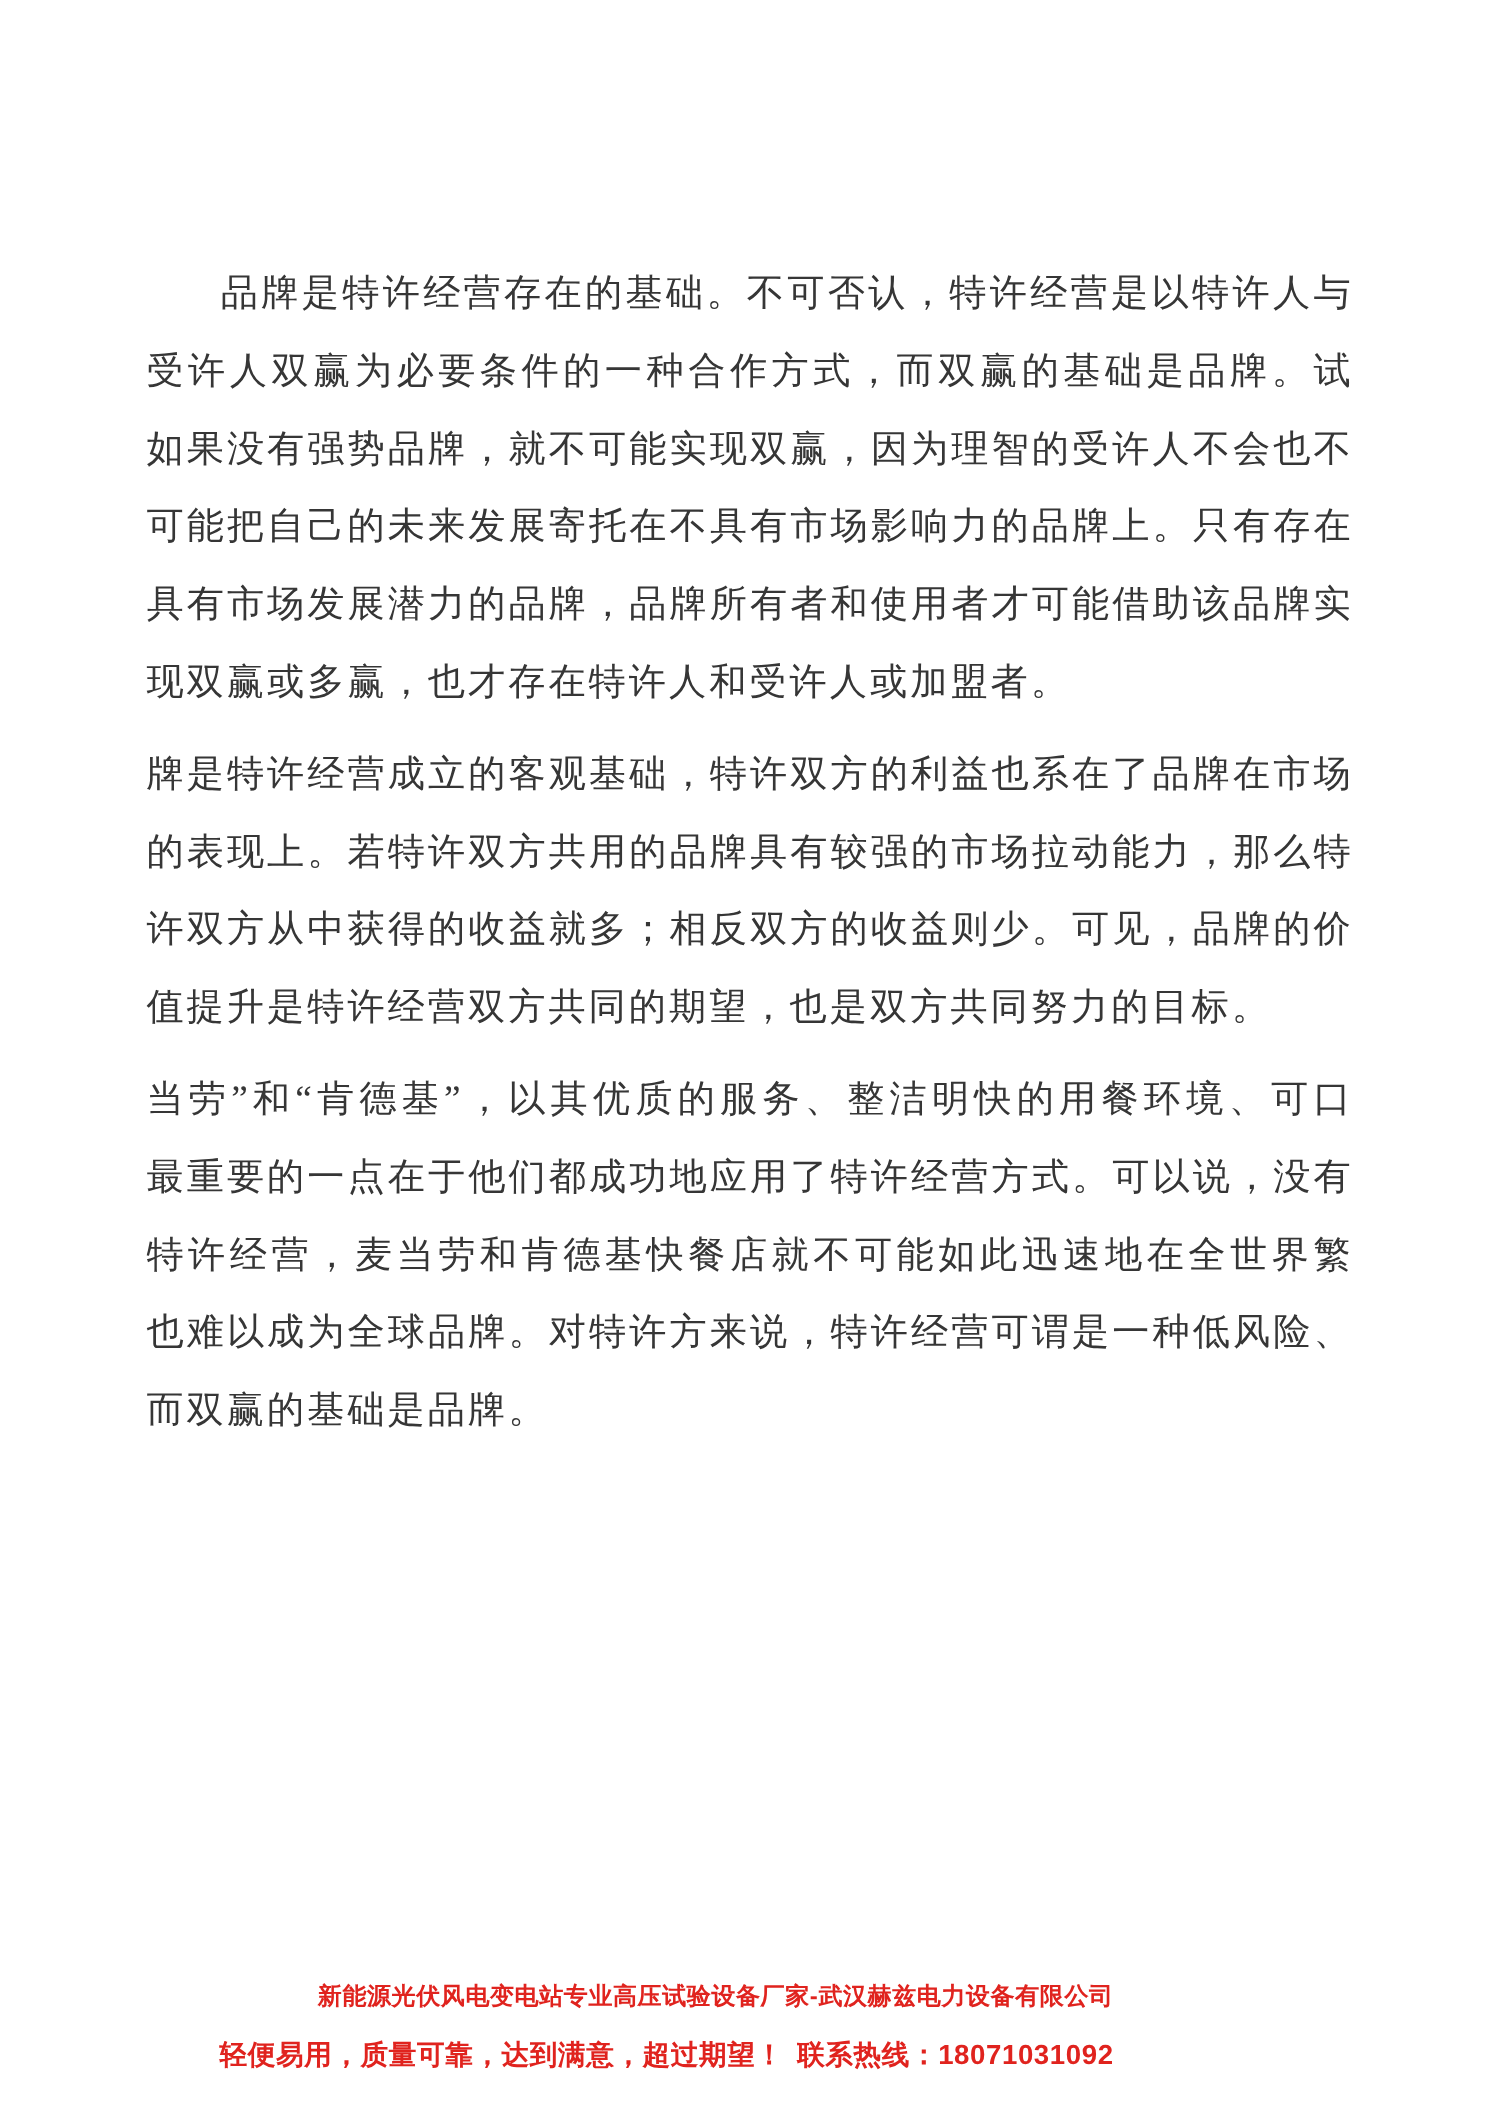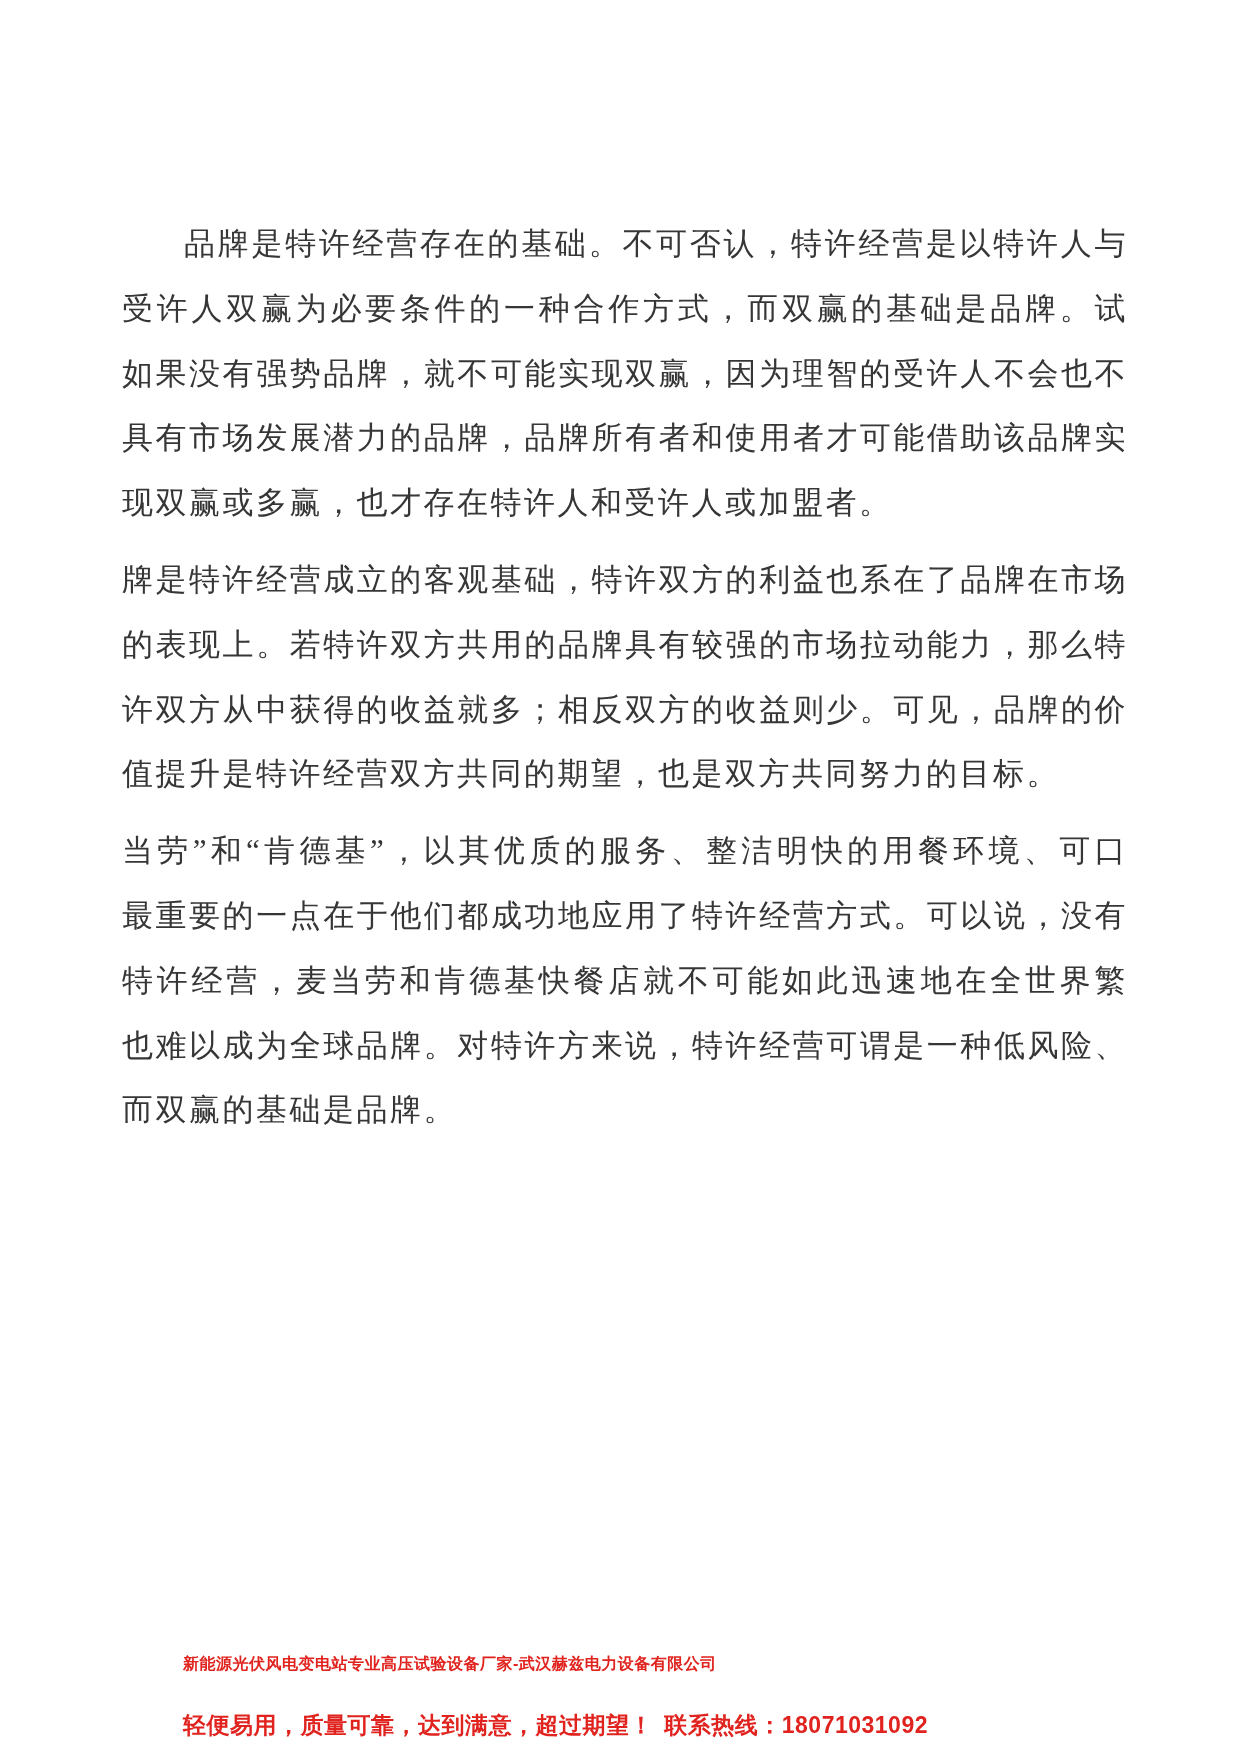--- a/index.html
+++ b/index.html
@@ -44,45 +44,46 @@
   .page-footer {
     position: absolute;
     left: 183px;
     top: 1648px;
     width: 745px;
     font-family: "Liberation Sans", sans-serif;
     font-weight: bold;
     color: #e0231e;
   }
   .footer-line-1 {
-    font-size: 16px;
+    font-size: 20px;
     line-height: 32px;
     letter-spacing: 0.5px;
-    text-align: left;
+    text-align: right;
     white-space: nowrap;
   }
   .footer-line-2 {
-    margin-top: 29px;
+    margin-top: 16px;
     font-size: 23px;
     line-height: 32px;
     letter-spacing: 0.5px;
     display: flex;
     justify-content: space-between;
     white-space: nowrap;
   }
 </style>
 </head>
 <body>
 
 <div class="doc-body">
 
   <div class="para">
     <div class="line indent">品牌是特许经营存在的基础。不可否认，特许经营是以特许人与</div>
     <div class="line">受许人双赢为必要条件的一种合作方式，而双赢的基础是品牌。试想，</div>
     <div class="line">如果没有强势品牌，就不可能实现双赢，因为理智的受许人不会也不</div>
+    <div class="line">可能把自己的未来发展寄托在不具有市场影响力的品牌上。只有存在</div>
     <div class="line">具有市场发展潜力的品牌，品牌所有者和使用者才可能借助该品牌实</div>
     <div class="line end">现双赢或多赢，也才存在特许人和受许人或加盟者。</div>
   </div>
 
   <div class="para">
     <div class="line">牌是特许经营成立的客观基础，特许双方的利益也系在了品牌在市场</div>
     <div class="line">的表现上。若特许双方共用的品牌具有较强的市场拉动能力，那么特</div>
     <div class="line">许双方从中获得的收益就多；相反双方的收益则少。可见，品牌的价</div>
     <div class="line end">值提升是特许经营双方共同的期望，也是双方共同努力的目标。</div>
   </div>

